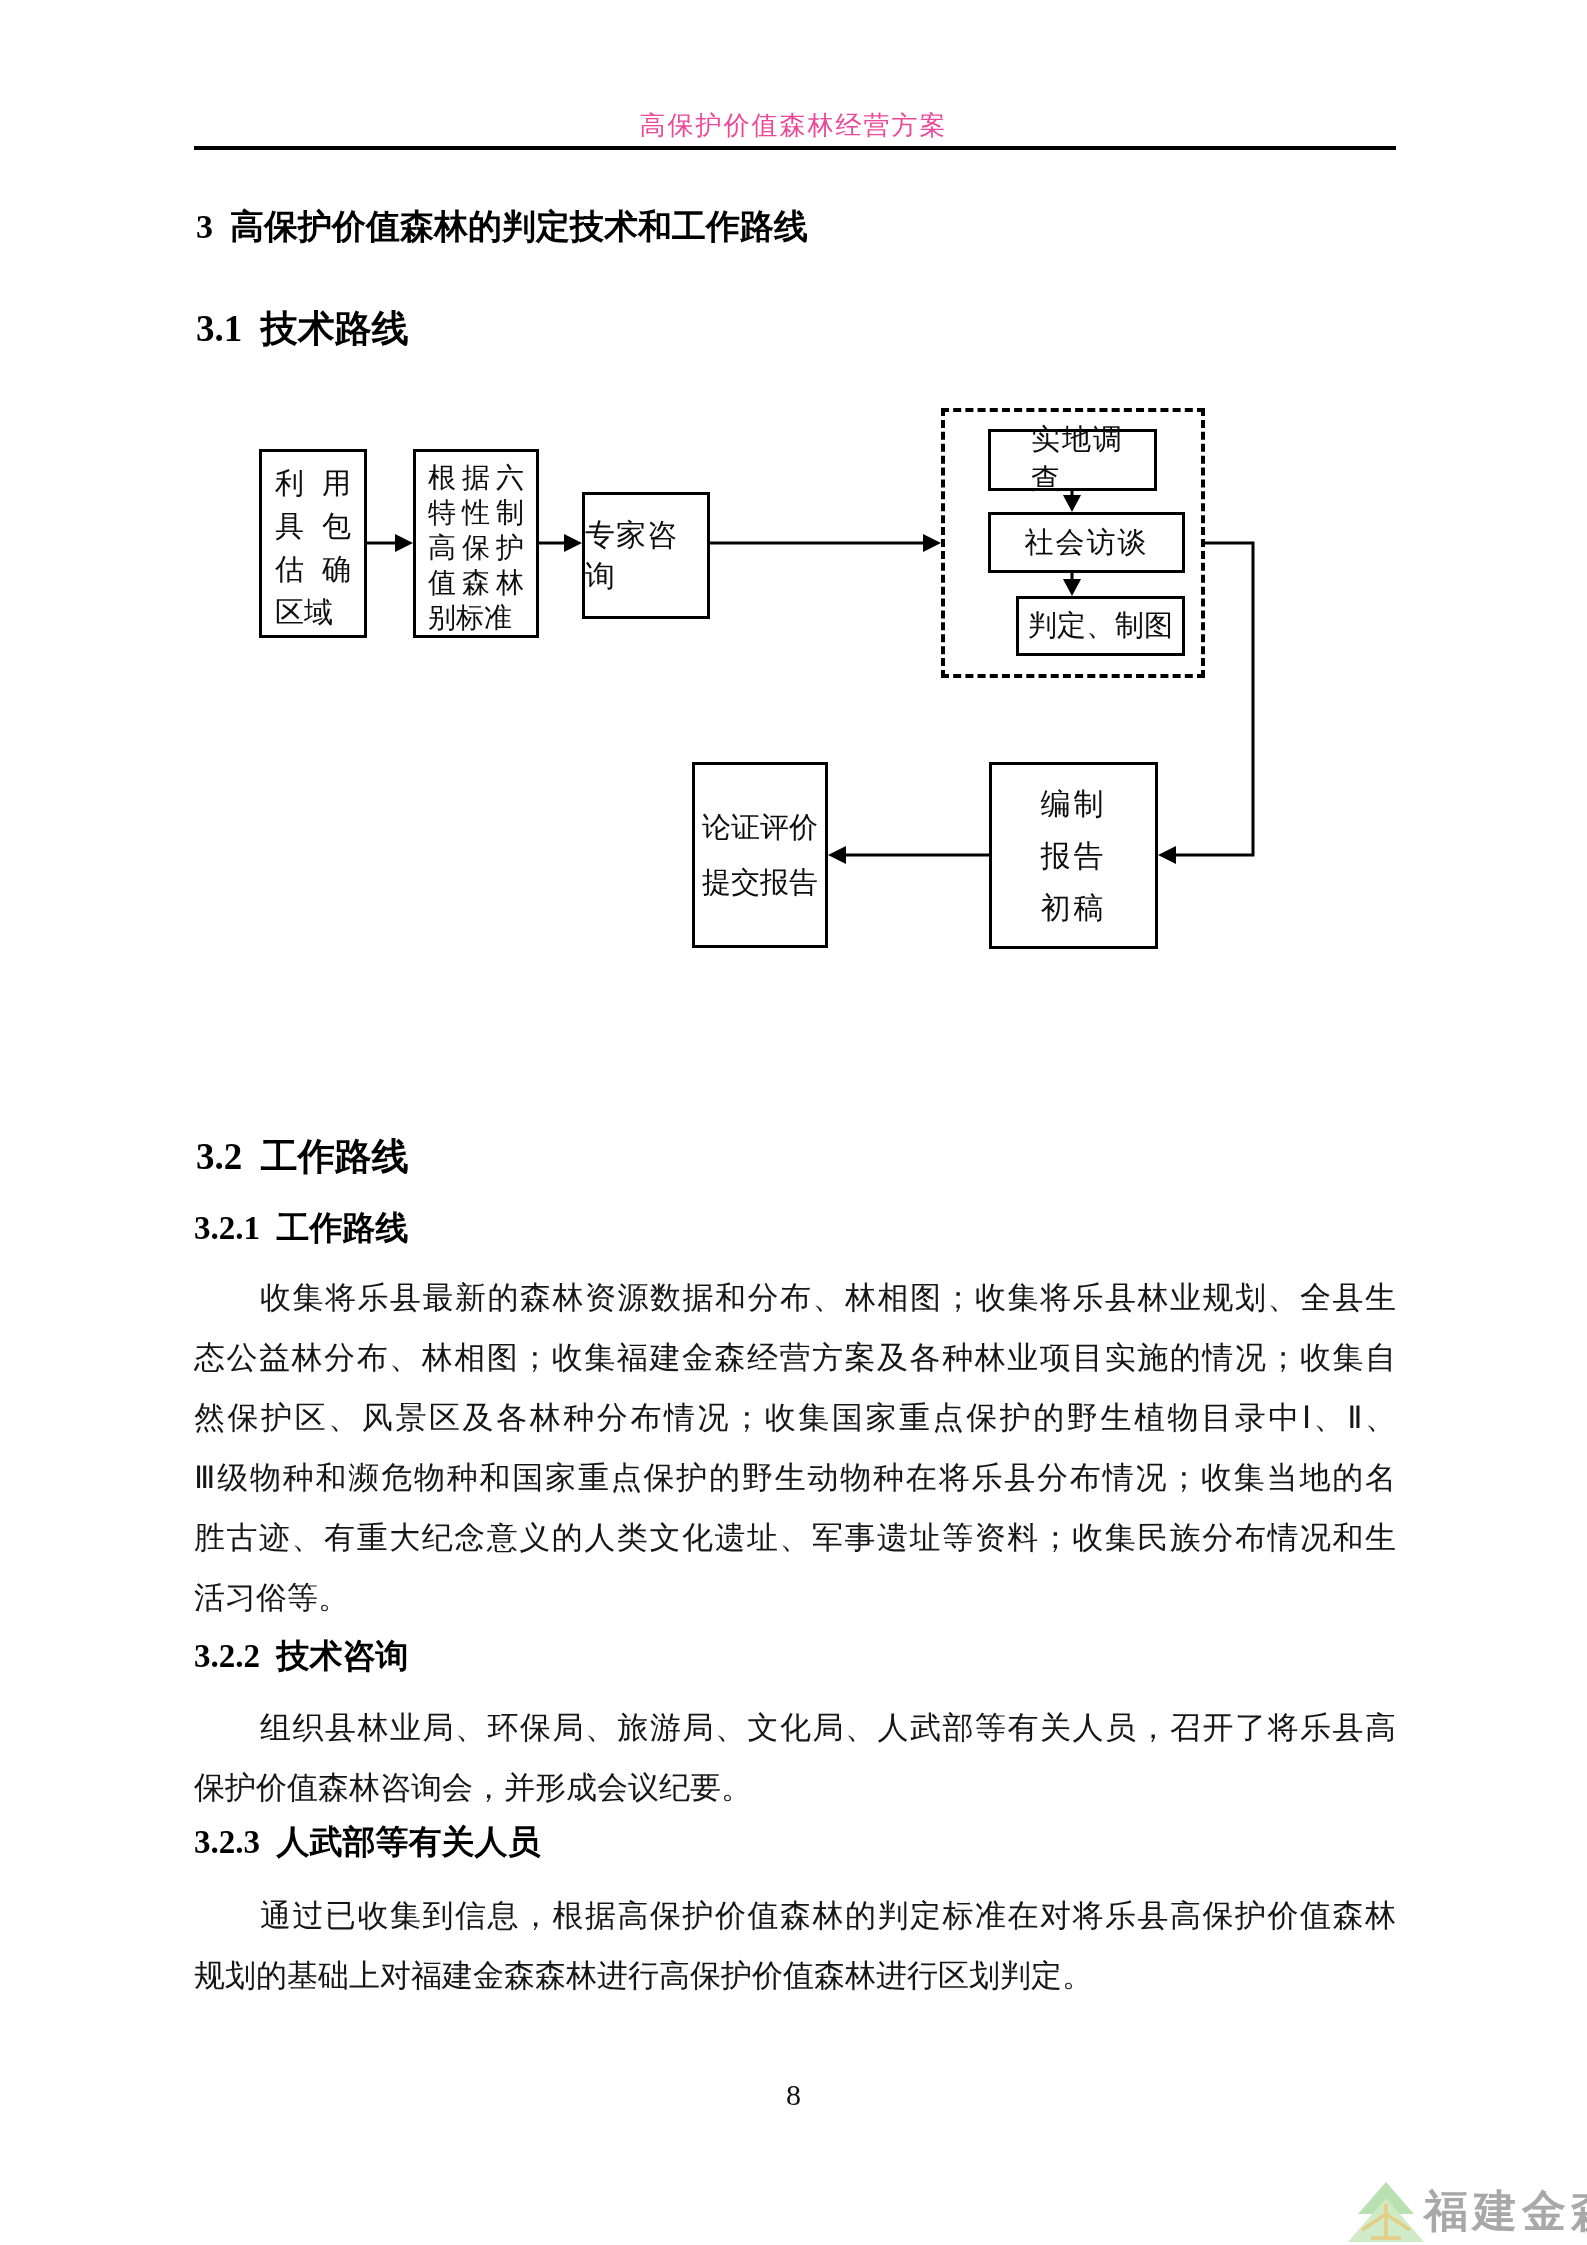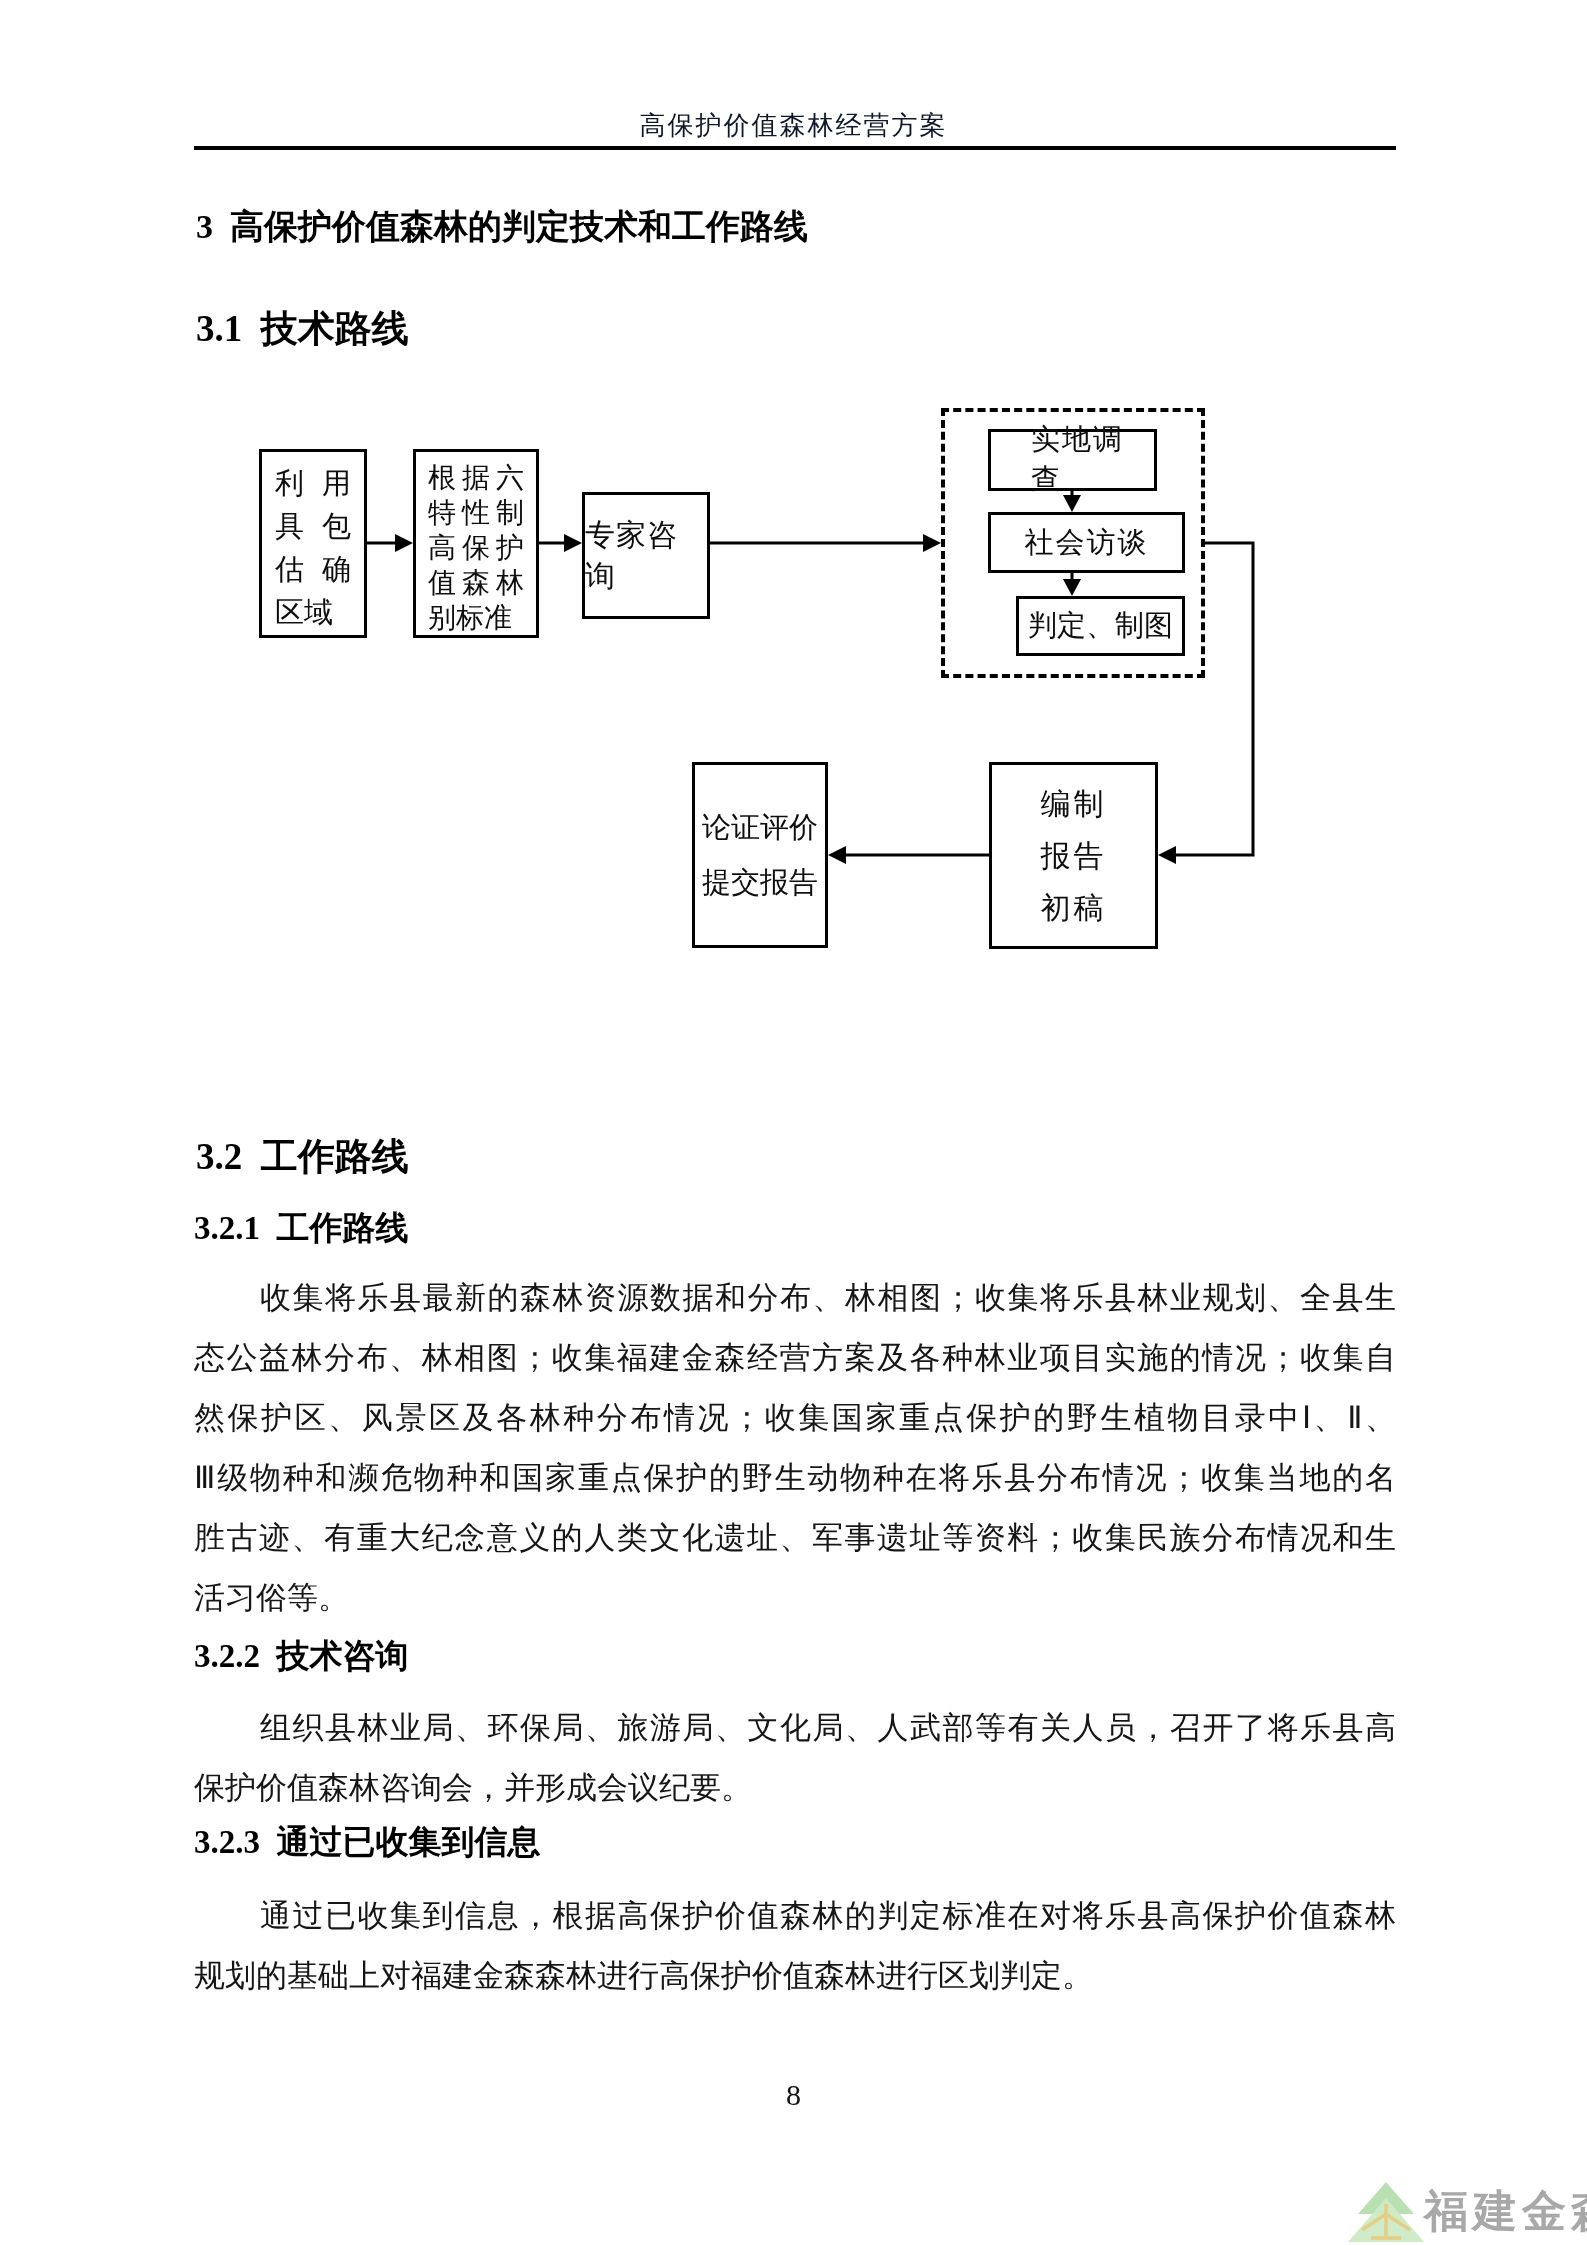--- a/index.html
+++ b/index.html
@@ -7,21 +7,21 @@
     position:relative;
     width:1587px;height:2245px;
     background:#ffffff;
     overflow:hidden;
     font-family:"Liberation Serif", serif;
     color:#111;
   }
   
   .header-title{
     position:absolute;top:108px;left:0;width:1587px;
-    text-align:center;font-size:26px;letter-spacing:2px;color:#0f172a;
+    text-align:center;font-size:26px;letter-spacing:2px;color:#ec4899;
   }
   .header-rule{
     position:absolute;top:146px;left:194px;width:1202px;height:4px;background:#000;
   }
   
   .doc-title{
     position:absolute;left:196px;top:204px;
     font-size:34px;font-weight:bold;white-space:pre;color:#000;
   }
   .h-big{
@@ -170,21 +170,21 @@
     <div class="pline">胜古迹、有重大纪念意义的人类文化遗址、军事遗址等资料；收集民族分布情况和生</div>
     <div class="pline pl-last">活习俗等。</div>
   </div>
 
   <div class="h-sub" style="top:1634px;">3.2.2  技术咨询</div>
   <div class="para" style="top:1698px;">
     <div class="pline pl-first">组织县林业局、环保局、旅游局、文化局、人武部等有关人员，召开了将乐县高</div>
     <div class="pline pl-last">保护价值森林咨询会，并形成会议纪要。</div>
   </div>
 
-  <div class="h-sub" style="top:1820px;">3.2.3  通过已收集到信息</div>
+  <div class="h-sub" style="top:1820px;">3.2.3  人武部等有关人员</div>
   <div class="para" style="top:1886px;">
     <div class="pline pl-first">通过已收集到信息，根据高保护价值森林的判定标准在对将乐县高保护价值森林</div>
     <div class="pline pl-last">规划的基础上对福建金森森林进行高保护价值森林进行区划判定。</div>
   </div>
 
   <div class="page-number">8</div>
 
   <div class="footer-logo">
     <svg width="84" height="66" viewBox="0 0 84 66" style="position:absolute;left:0;top:2px;">
       <polygon points="42,2 70,34 14,34" fill="#b9e0b1"></polygon>

